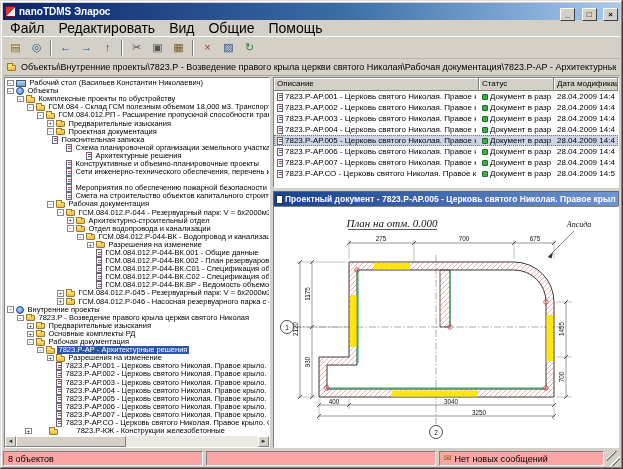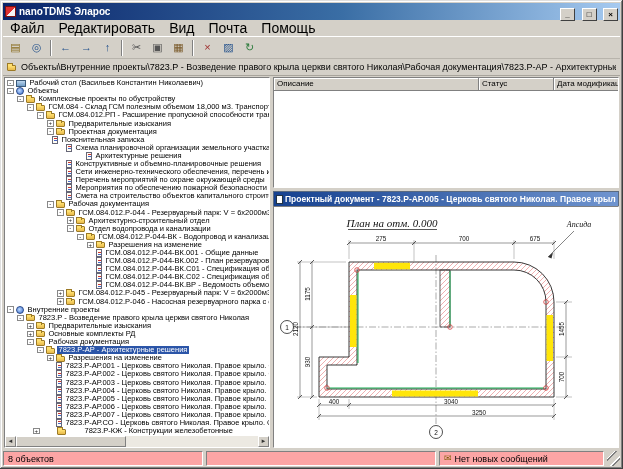--- a/index.html
+++ b/index.html
@@ -44,21 +44,21 @@
   .ic-site{width:8px;height:8px;border-radius:50%;background:radial-gradient(circle at 2.5px 2.5px,#bcd9ff,#3a6ecf);border:1px solid #2a4a8a;}
   
   .hscroll{height:11px;flex:none;display:flex;background:#ece9e2;}
   .sarrow{width:11px;flex:none;font-size:6px;line-height:9px;text-align:center;color:#333;background:#d4d0c8;border:1px solid;border-color:#fff #808080 #808080 #fff;}
   .sthumb{width:110px;flex:none;background:#d4d0c8;border:1px solid;border-color:#fff #808080 #808080 #fff;}
   .strack{flex:1;}
   .vsplit{width:3px;flex:none;}
   .hsplit{height:3px;flex:none;}
   .rightcol{flex:1;min-width:0;display:flex;flex-direction:column;}
   
-  .listpanel{height:111px;flex:none;display:flex;flex-direction:row;overflow:hidden;}
+  .listpanel{height:111px;flex:none;display:flex;flex-direction:column;overflow:hidden;}
   .lheader{display:flex;height:13px;flex:none;background:#d4d0c8;}
   .lh{font-size:8px;padding:1px 3px;border-right:1px solid #808080;border-bottom:1px solid #808080;box-shadow:inset 1px 1px 0 #fff;
       overflow:hidden;white-space:nowrap;}
   .c0{width:205px;flex:none;}.c1{width:75px;flex:none;}.c2{flex:1;min-width:0;}
   .lbody{flex:1;overflow:hidden;}
   .lrow{display:flex;height:11px;align-items:center;font-size:8px;white-space:nowrap;}
   .lc{display:flex;align-items:center;padding:0 3px;height:100%;overflow:hidden;}
   .ltxt{overflow:hidden;white-space:nowrap;}
   .lsel{background:#cdd5e5;outline:1px dotted #777;outline-offset:-1px;}
   .stic{width:6px;height:6px;flex:none;margin-right:2px;background:#3fae4a;border:1px solid #1d6b26;border-radius:1px;}
@@ -97,21 +97,21 @@
       <button class="wbtn">_</button>
       <button class="wbtn">□</button>
       <button class="wbtn">×</button>
     </span>
   </div>
 
   <div class="menubar" id="menubar">
       <span class="mi">Файл</span>
       <span class="mi">Редактировать</span>
       <span class="mi">Вид</span>
-      <span class="mi">Почта</span>
+      <span class="mi">Общие</span>
       <span class="mi">Помощь</span>
     </div>
 
   <div class="toolbar" id="toolbar">
       <button class="tbtn">
         <span class="tglyph" style="color: rgb(138, 109, 31);">▤</span>
       </button>
       <button class="tbtn">
         <span class="tglyph" style="color: rgb(31, 78, 138);">◎</span>
       </button>
@@ -202,31 +202,30 @@
             <span class="tlab">Схема планировочной организации земельного участка</span>
           </div>
           <div class="trow" style="padding-left: 72px;">
             <span class="exp noexp"></span>
             <span class="tic ic-doc"></span>
             <span class="tlab">Архитектурные решения</span>
           </div>
           <div class="trow" style="padding-left: 52px;">
             <span class="exp noexp"></span>
             <span class="tic ic-doc"></span>
-            <span class="tlab">Конструктивные и объемно-планировочные решения</span>
+            <span class="tlab">Конструктивные и объемно-планировочные проекты</span>
           </div>
           <div class="trow" style="padding-left: 52px;">
             <span class="exp noexp"></span>
             <span class="tic ic-doc"></span>
             <span class="tlab">Сети инженерно-технического обеспечения, перечень инженерн</span>
           </div>
           <div class="trow" style="padding-left: 52px;">
             <span class="exp noexp"></span>
             <span class="tic ic-doc"></span>
-            <span class="tlab">Перечень мероприятий по охране окружающей среды</span>
           </div>
           <div class="trow" style="padding-left: 52px;">
             <span class="exp noexp"></span>
             <span class="tic ic-doc"></span>
             <span class="tlab">Мероприятия по обеспечению пожарной безопасности</span>
           </div>
           <div class="trow" style="padding-left: 52px;">
             <span class="exp noexp"></span>
             <span class="tic ic-doc"></span>
             <span class="tlab">Смета на строительство объектов капитального строительства</span>
@@ -364,21 +363,21 @@
           <div class="trow" style="padding-left: 42px;">
             <span class="exp noexp"></span>
             <span class="tic ic-doc"></span>
             <span class="tlab">7823.Р-АР.007 - Церковь святого Николая. Правое крыло. Разрез 2-2</span>
           </div>
           <div class="trow" style="padding-left: 42px;">
             <span class="exp noexp"></span>
             <span class="tic ic-doc"></span>
             <span class="tlab">7823.Р-АР.СО - Церковь святого Николая. Правое крыло. Специфика</span>
           </div>
-          <div class="trow" style="padding-left: 28px; gap: 15px;">
+          <div class="trow" style="padding-left: 20px; gap: 15px;">
             <span class="exp">+</span>
             <span class="tic ic-folder"></span>
             <span class="tlab">7823.Р-КЖ - Конструкции железобетонные</span>
           </div>
         </div>
       <div class="hscroll">
         <span class="sarrow">◄</span>
         <span class="sthumb"></span>
         <span class="strack"></span>
         <span class="sarrow">►</span>

